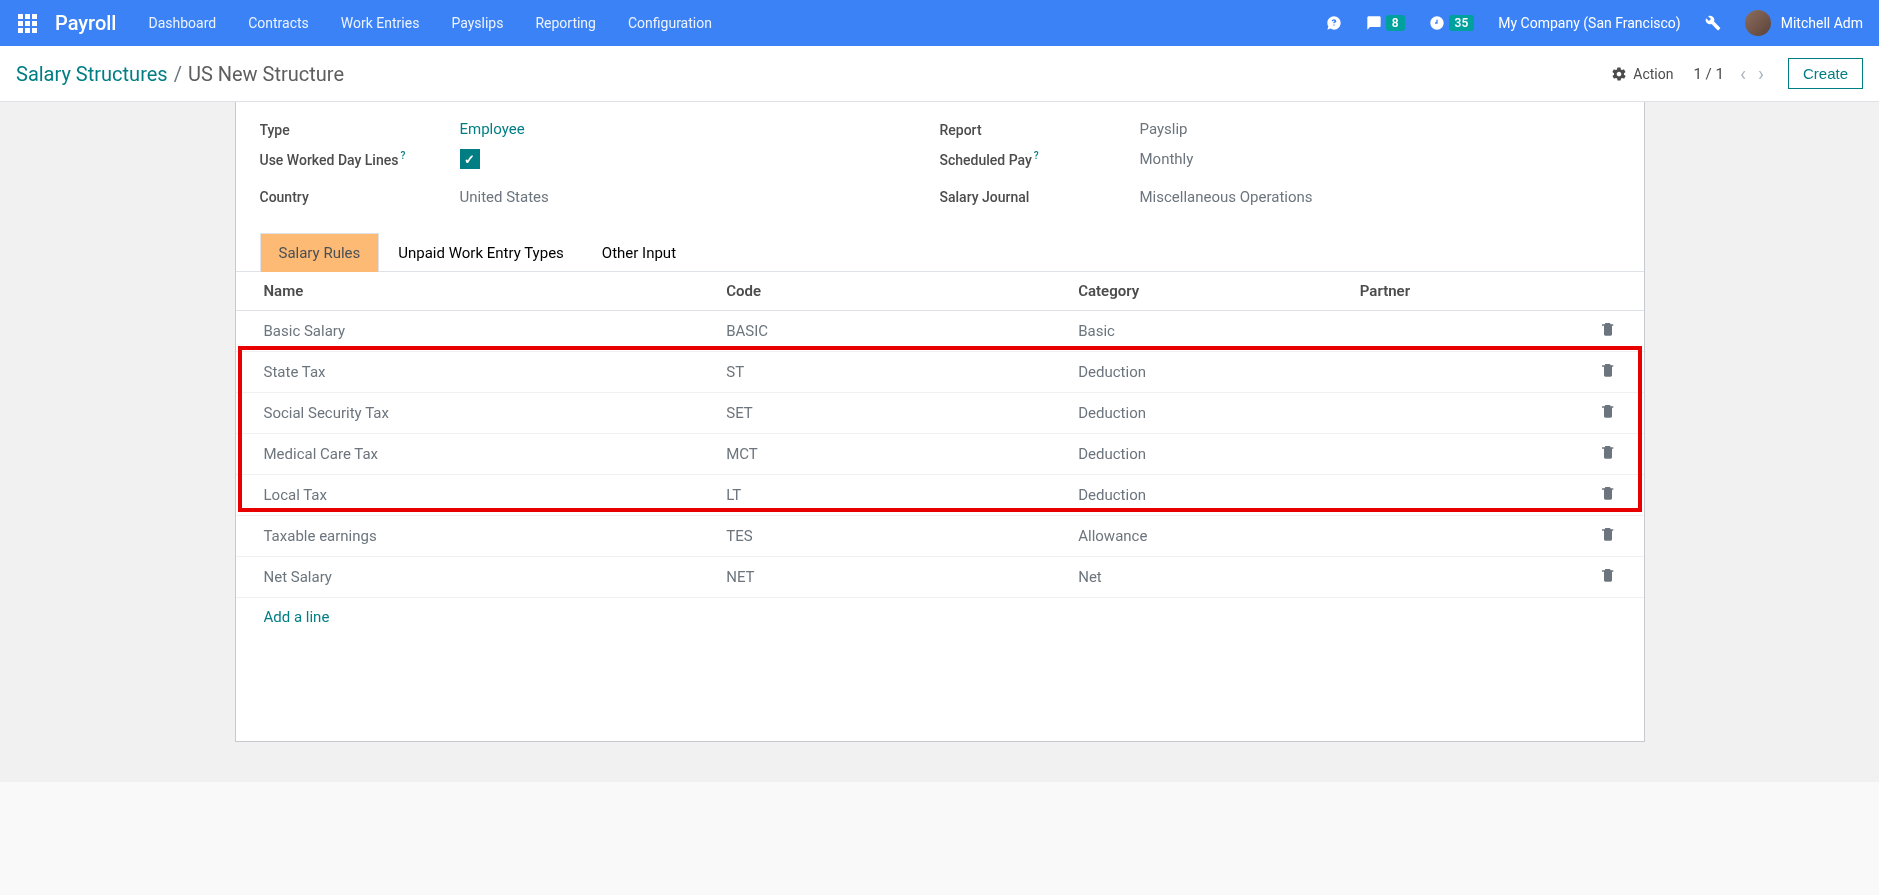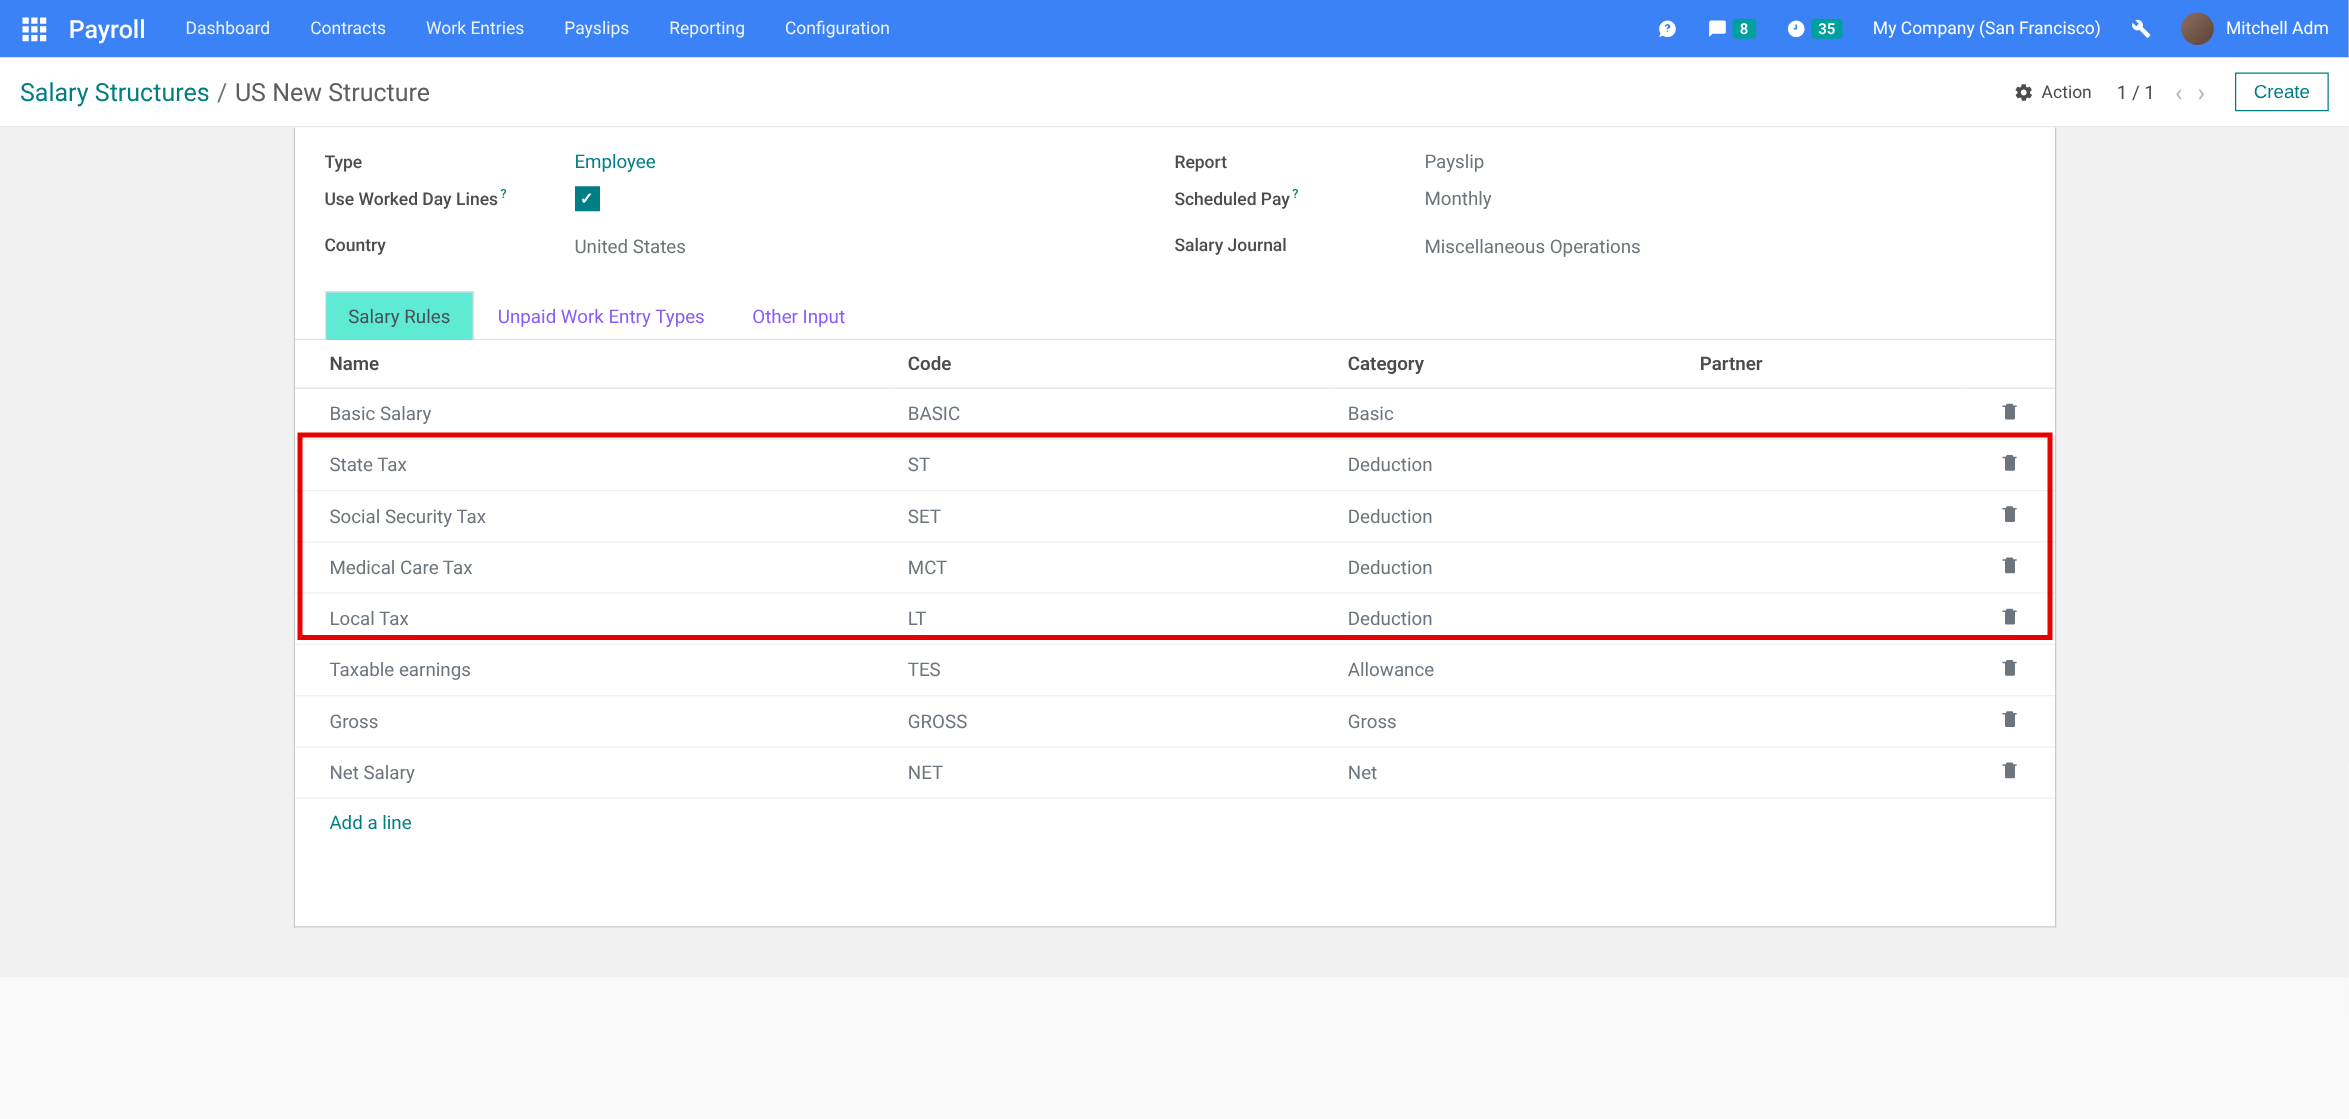--- a/index.html
+++ b/index.html
@@ -184,31 +184,31 @@
     .row-cut .form-label, .row-cut .form-value { align-self: flex-end; }
 
     
     .notebook-tabs {
       display: flex;
       padding: 0 24px;
       border-bottom: 1px solid #dee2e6;
     }
     .tab {
       padding: 10px 18px;
-      color: #8b5cf6;
+      color: #000000;
       font-size: 15px;
       cursor: pointer;
       border: 1px solid transparent;
       border-bottom: none;
       position: relative;
       top: 1px;
     }
     .tab.active {
       color: #495057;
-      background: #5eead4;
+      background: #fdba74;
       border-color: #dee2e6;
       border-top: 1px solid #dee2e6;
     }
 
     
     .rules-table {
       width: 100%;
       border-collapse: collapse;
     }
     .rules-table th {
@@ -437,29 +437,20 @@
           <tr>
             <td>Taxable earnings</td>
             <td>TES</td>
             <td>Allowance</td>
             <td></td>
             <td><span class="trash-icon"><svg viewBox="0 0 24 24" width="16" height="16">
                   <path d="M6 7h12v13c0 1.1-.9 2-2 2H8c-1.1 0-2-.9-2-2V7zm3-4h6l1 2h4v2H3V5h4l1-2z" fill="#6c757d"></path>
                 </svg></span></td>
           </tr>
           <tr>
-            <td>Gross</td>
-            <td>GROSS</td>
-            <td>Gross</td>
-            <td></td>
-            <td><span class="trash-icon"><svg viewBox="0 0 24 24" width="16" height="16">
-                  <path d="M6 7h12v13c0 1.1-.9 2-2 2H8c-1.1 0-2-.9-2-2V7zm3-4h6l1 2h4v2H3V5h4l1-2z" fill="#6c757d"></path>
-                </svg></span></td>
-          </tr>
-          <tr>
             <td>Net Salary</td>
             <td>NET</td>
             <td>Net</td>
             <td></td>
             <td><span class="trash-icon"><svg viewBox="0 0 24 24" width="16" height="16">
                   <path d="M6 7h12v13c0 1.1-.9 2-2 2H8c-1.1 0-2-.9-2-2V7zm3-4h6l1 2h4v2H3V5h4l1-2z" fill="#6c757d"></path>
                 </svg></span></td>
           </tr>
         </tbody>
     </table>

